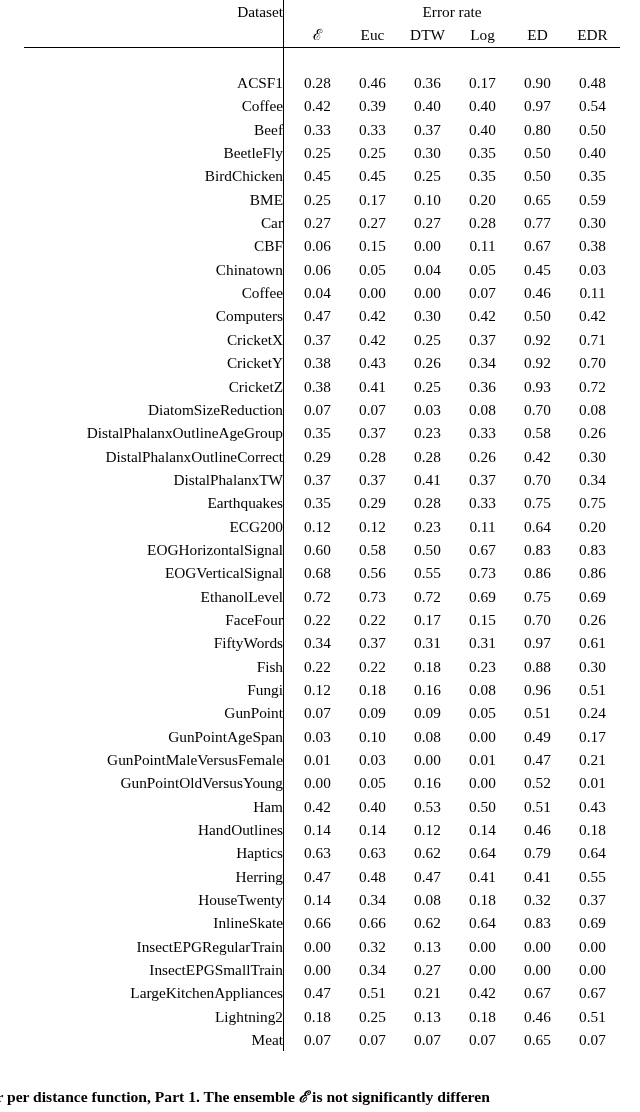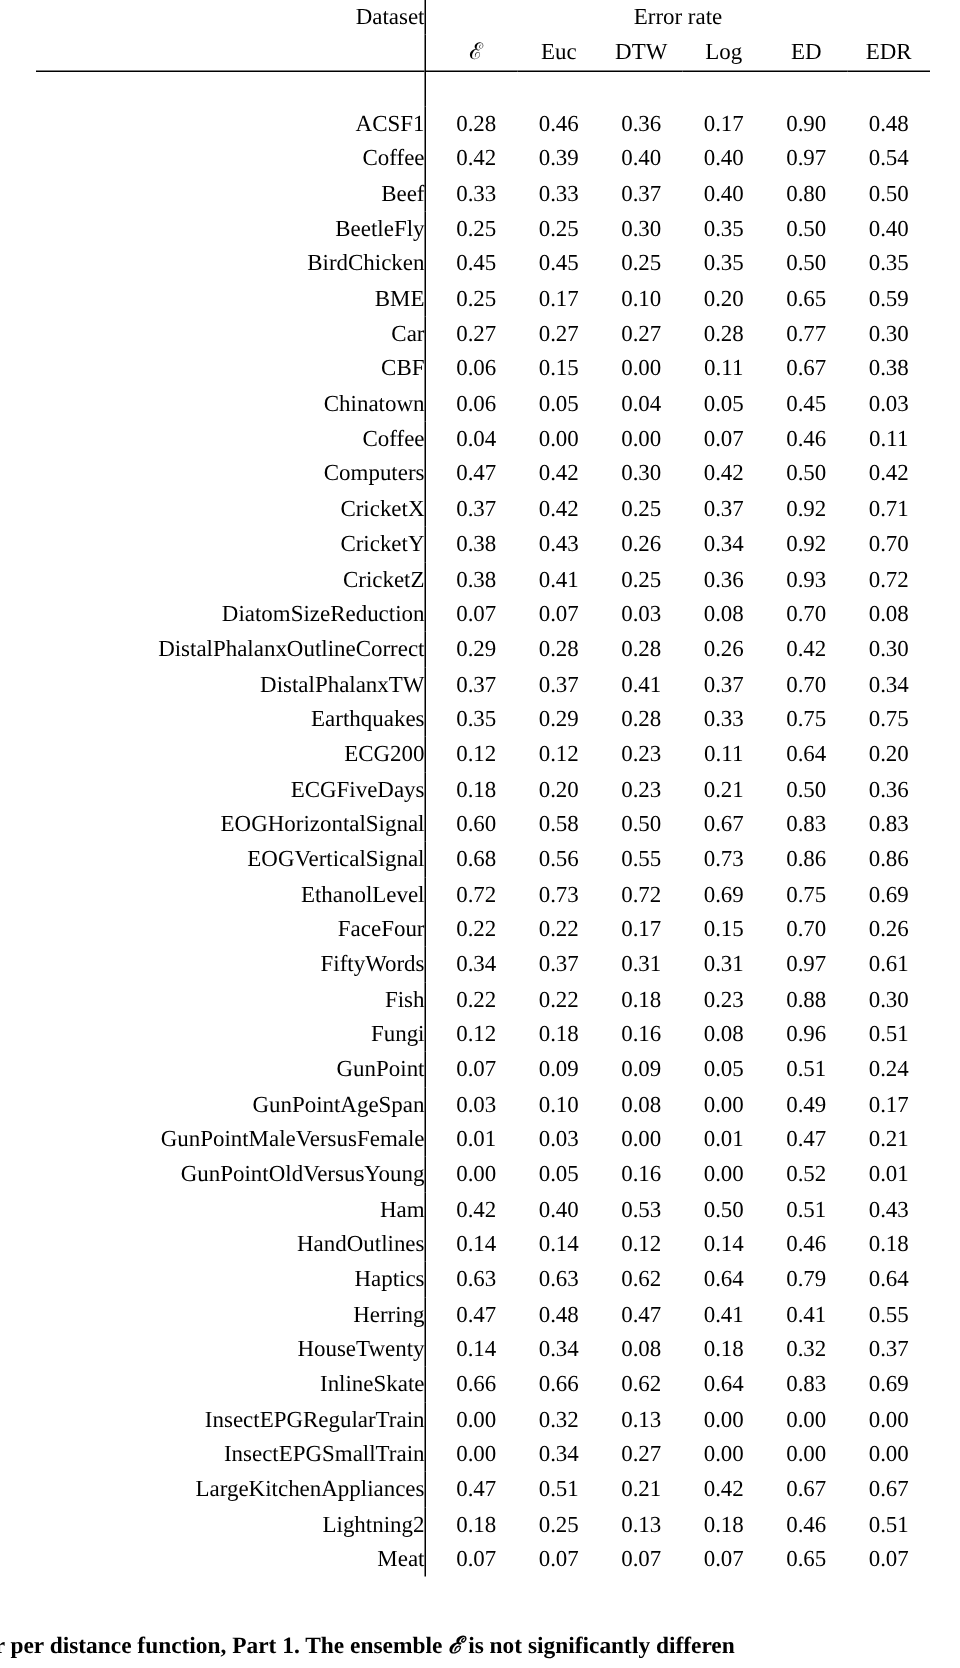--- a/index.html
+++ b/index.html
@@ -287,20 +287,29 @@
         <tr class="body-row">
           <td class="ds">DiatomSizeReduction</td>
           <td class="v vrule first">0.07</td>
           <td class="v">0.07</td>
           <td class="v">0.03</td>
           <td class="v">0.08</td>
           <td class="v">0.70</td>
           <td class="v">0.08</td>
         </tr>
         <tr class="body-row">
+          <td class="ds">DistalPhalanxOutlineAgeGroup</td>
+          <td class="v vrule first">0.35</td>
+          <td class="v">0.37</td>
+          <td class="v">0.23</td>
+          <td class="v">0.33</td>
+          <td class="v">0.58</td>
+          <td class="v">0.26</td>
+        </tr>
+        <tr class="body-row">
           <td class="ds">DistalPhalanxOutlineCorrect</td>
           <td class="v vrule first">0.29</td>
           <td class="v">0.28</td>
           <td class="v">0.28</td>
           <td class="v">0.26</td>
           <td class="v">0.42</td>
           <td class="v">0.30</td>
         </tr>
         <tr class="body-row">
           <td class="ds">DistalPhalanxTW</td>
@@ -323,29 +332,20 @@
         <tr class="body-row">
           <td class="ds">ECG200</td>
           <td class="v vrule first">0.12</td>
           <td class="v">0.12</td>
           <td class="v">0.23</td>
           <td class="v">0.11</td>
           <td class="v">0.64</td>
           <td class="v">0.20</td>
         </tr>
         <tr class="body-row">
-          <td class="ds">ECGFiveDays</td>
-          <td class="v vrule first">0.18</td>
-          <td class="v">0.20</td>
-          <td class="v">0.23</td>
-          <td class="v">0.21</td>
-          <td class="v">0.50</td>
-          <td class="v">0.36</td>
-        </tr>
-        <tr class="body-row">
           <td class="ds">EOGHorizontalSignal</td>
           <td class="v vrule first">0.60</td>
           <td class="v">0.58</td>
           <td class="v">0.50</td>
           <td class="v">0.67</td>
           <td class="v">0.83</td>
           <td class="v">0.83</td>
         </tr>
         <tr class="body-row">
           <td class="ds">EOGVerticalSignal</td>

